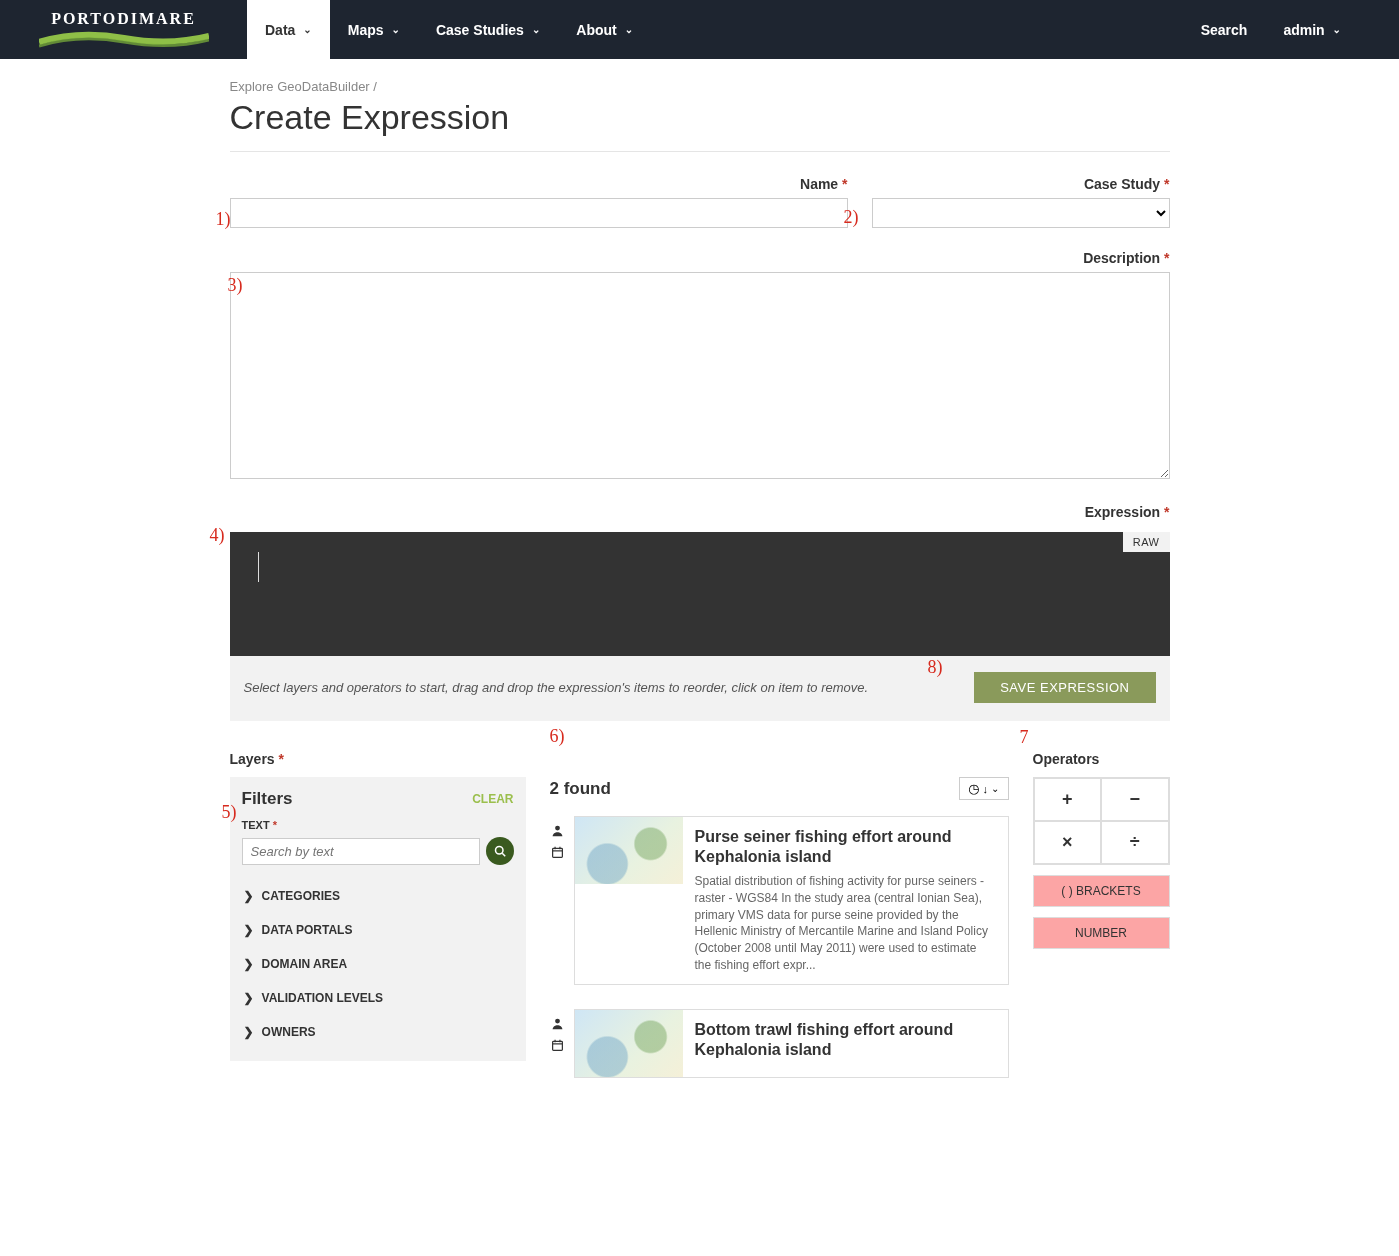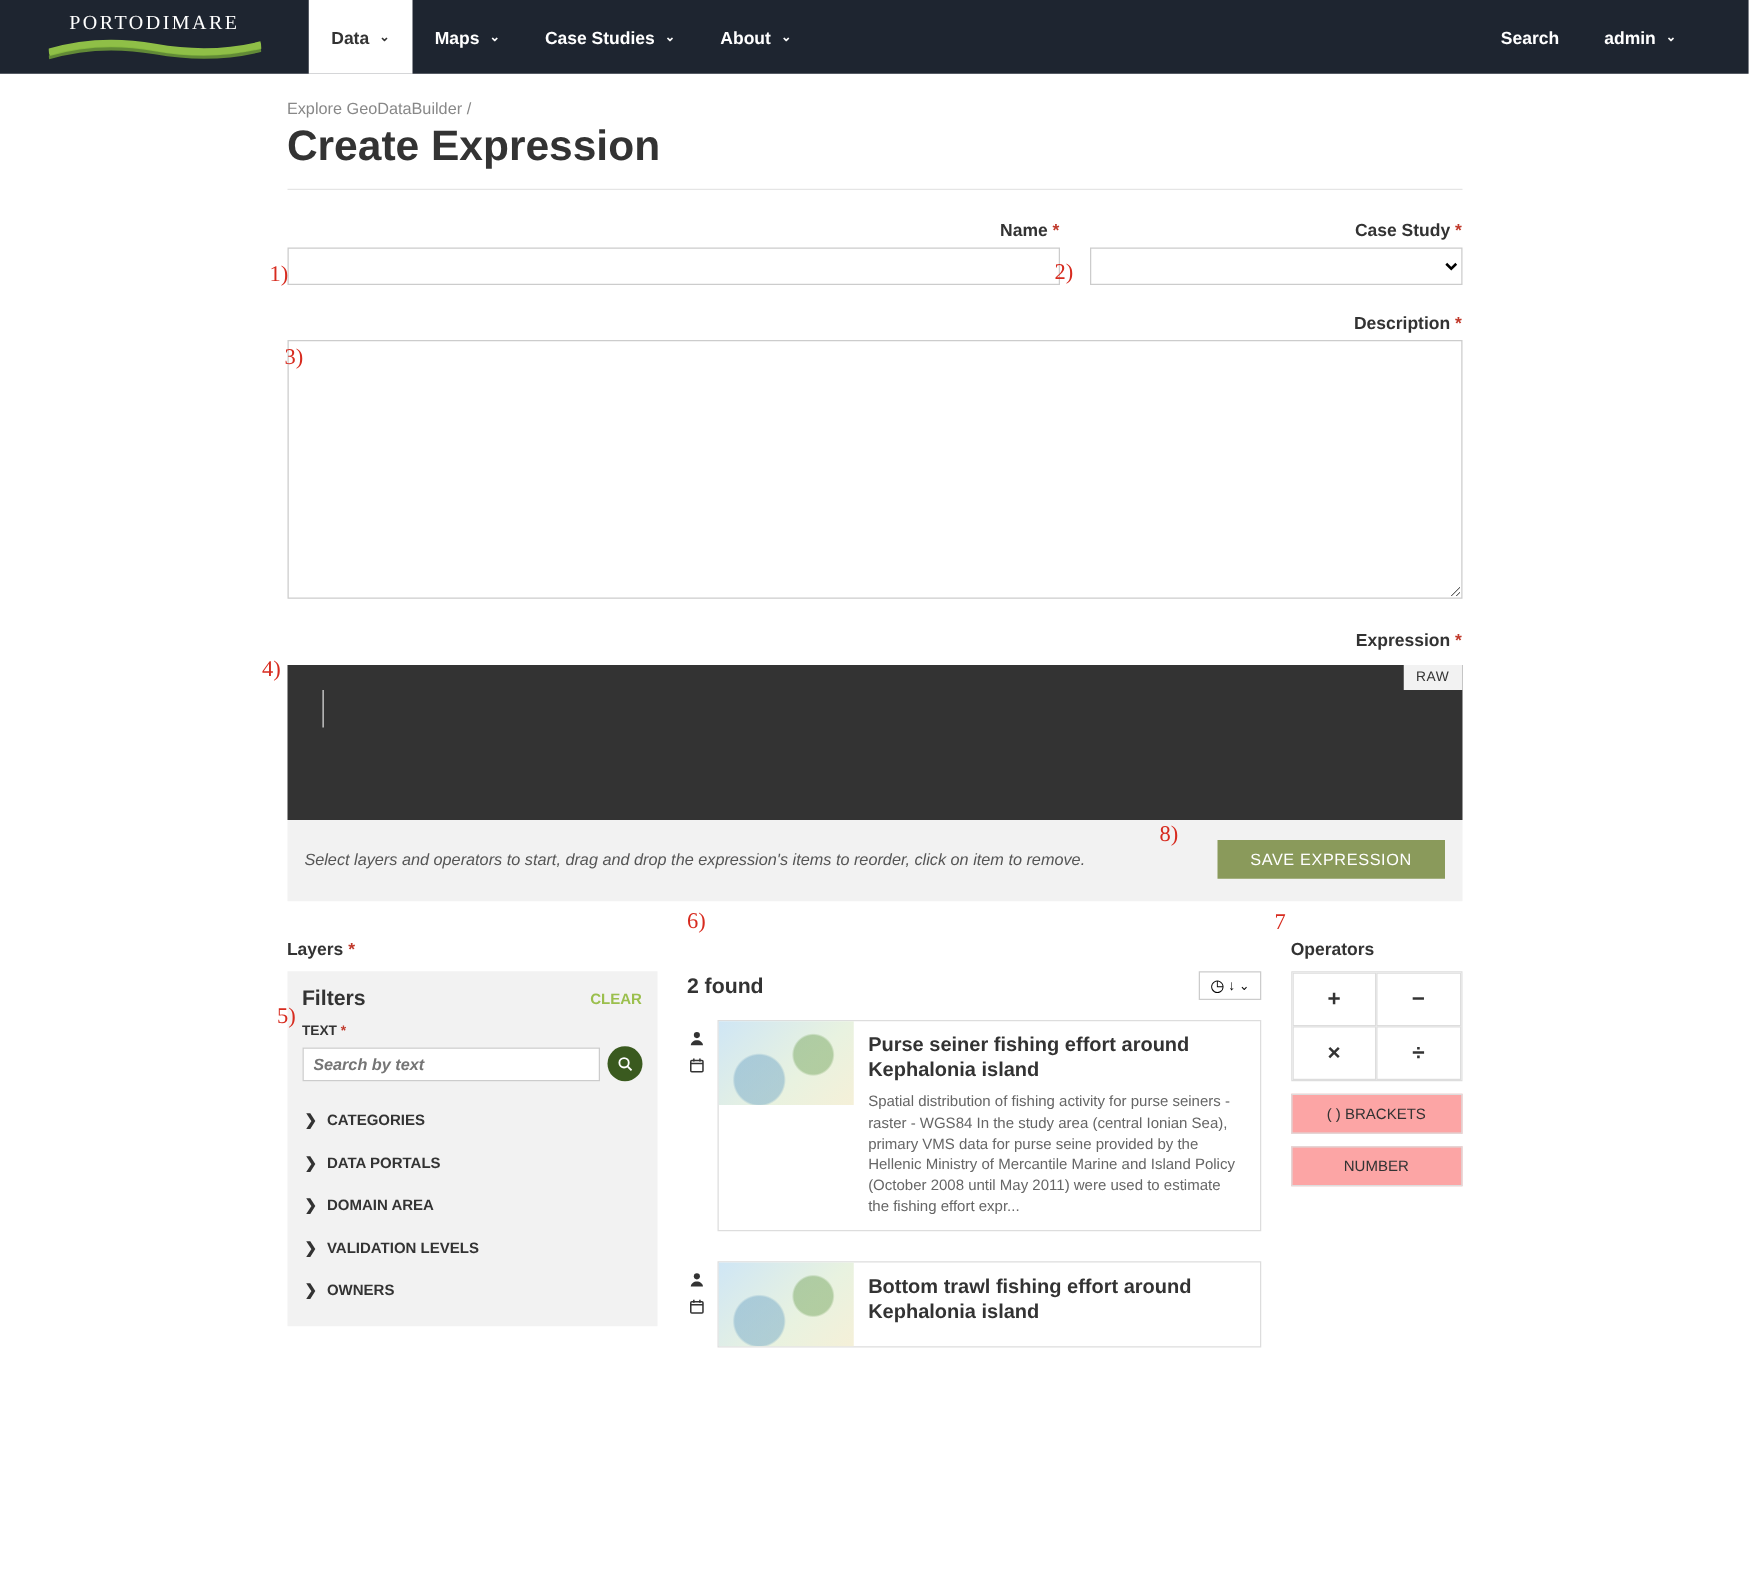--- a/index.html
+++ b/index.html
@@ -24,20 +24,21 @@
     align-items: center;
     justify-content: center;
     position: relative;
     padding: 4px 10px;
   }
   .brand-text {
     font-family: Georgia, serif;
     letter-spacing: 2px;
     font-size: 16px;
     color: #fff;
+    font-weight: bold;
   }
   .brand-swoosh {
     width: 170px;
     height: 20px;
     margin-top: 2px;
   }
   .nav-items { display: flex; align-items: stretch; }
   .nav-item {
     display: flex;
     align-items: center;
@@ -66,21 +67,21 @@
   }
   .breadcrumb {
     color: #888;
     font-size: 13px;
     margin-top: 14px;
     margin-bottom: 4px;
   }
   .breadcrumb a { color: #888; text-decoration: none; }
   .page-title {
     font-size: 34px;
-    font-weight: 700;
+    font-weight: 400;
     color: #333;
     margin-bottom: 14px;
   }
   hr.rule { border: none; border-top: 1px solid #e5e5e5; margin-bottom: 24px; }
 
   .form-row { display: flex; gap: 24px; }
   .form-col { flex: 1; }
   .form-col.cs { flex: 0 0 298px; }
   .form-label {
     font-weight: 700;
@@ -187,21 +188,20 @@
     align-items: center;
     margin-bottom: 14px;
   }
   .search-row input {
     flex: 1;
     border: 1px solid #ccc;
     padding: 5px 8px;
     font-size: 13px;
     font-style: italic;
     background: #fff;
-    font-weight: bold;
   }
   .search-btn {
     width: 28px;
     height: 28px;
     border-radius: 50%;
     background: #3a5a1f;
     color: #fff;
     border: none;
     display: flex;
     align-items: center;

